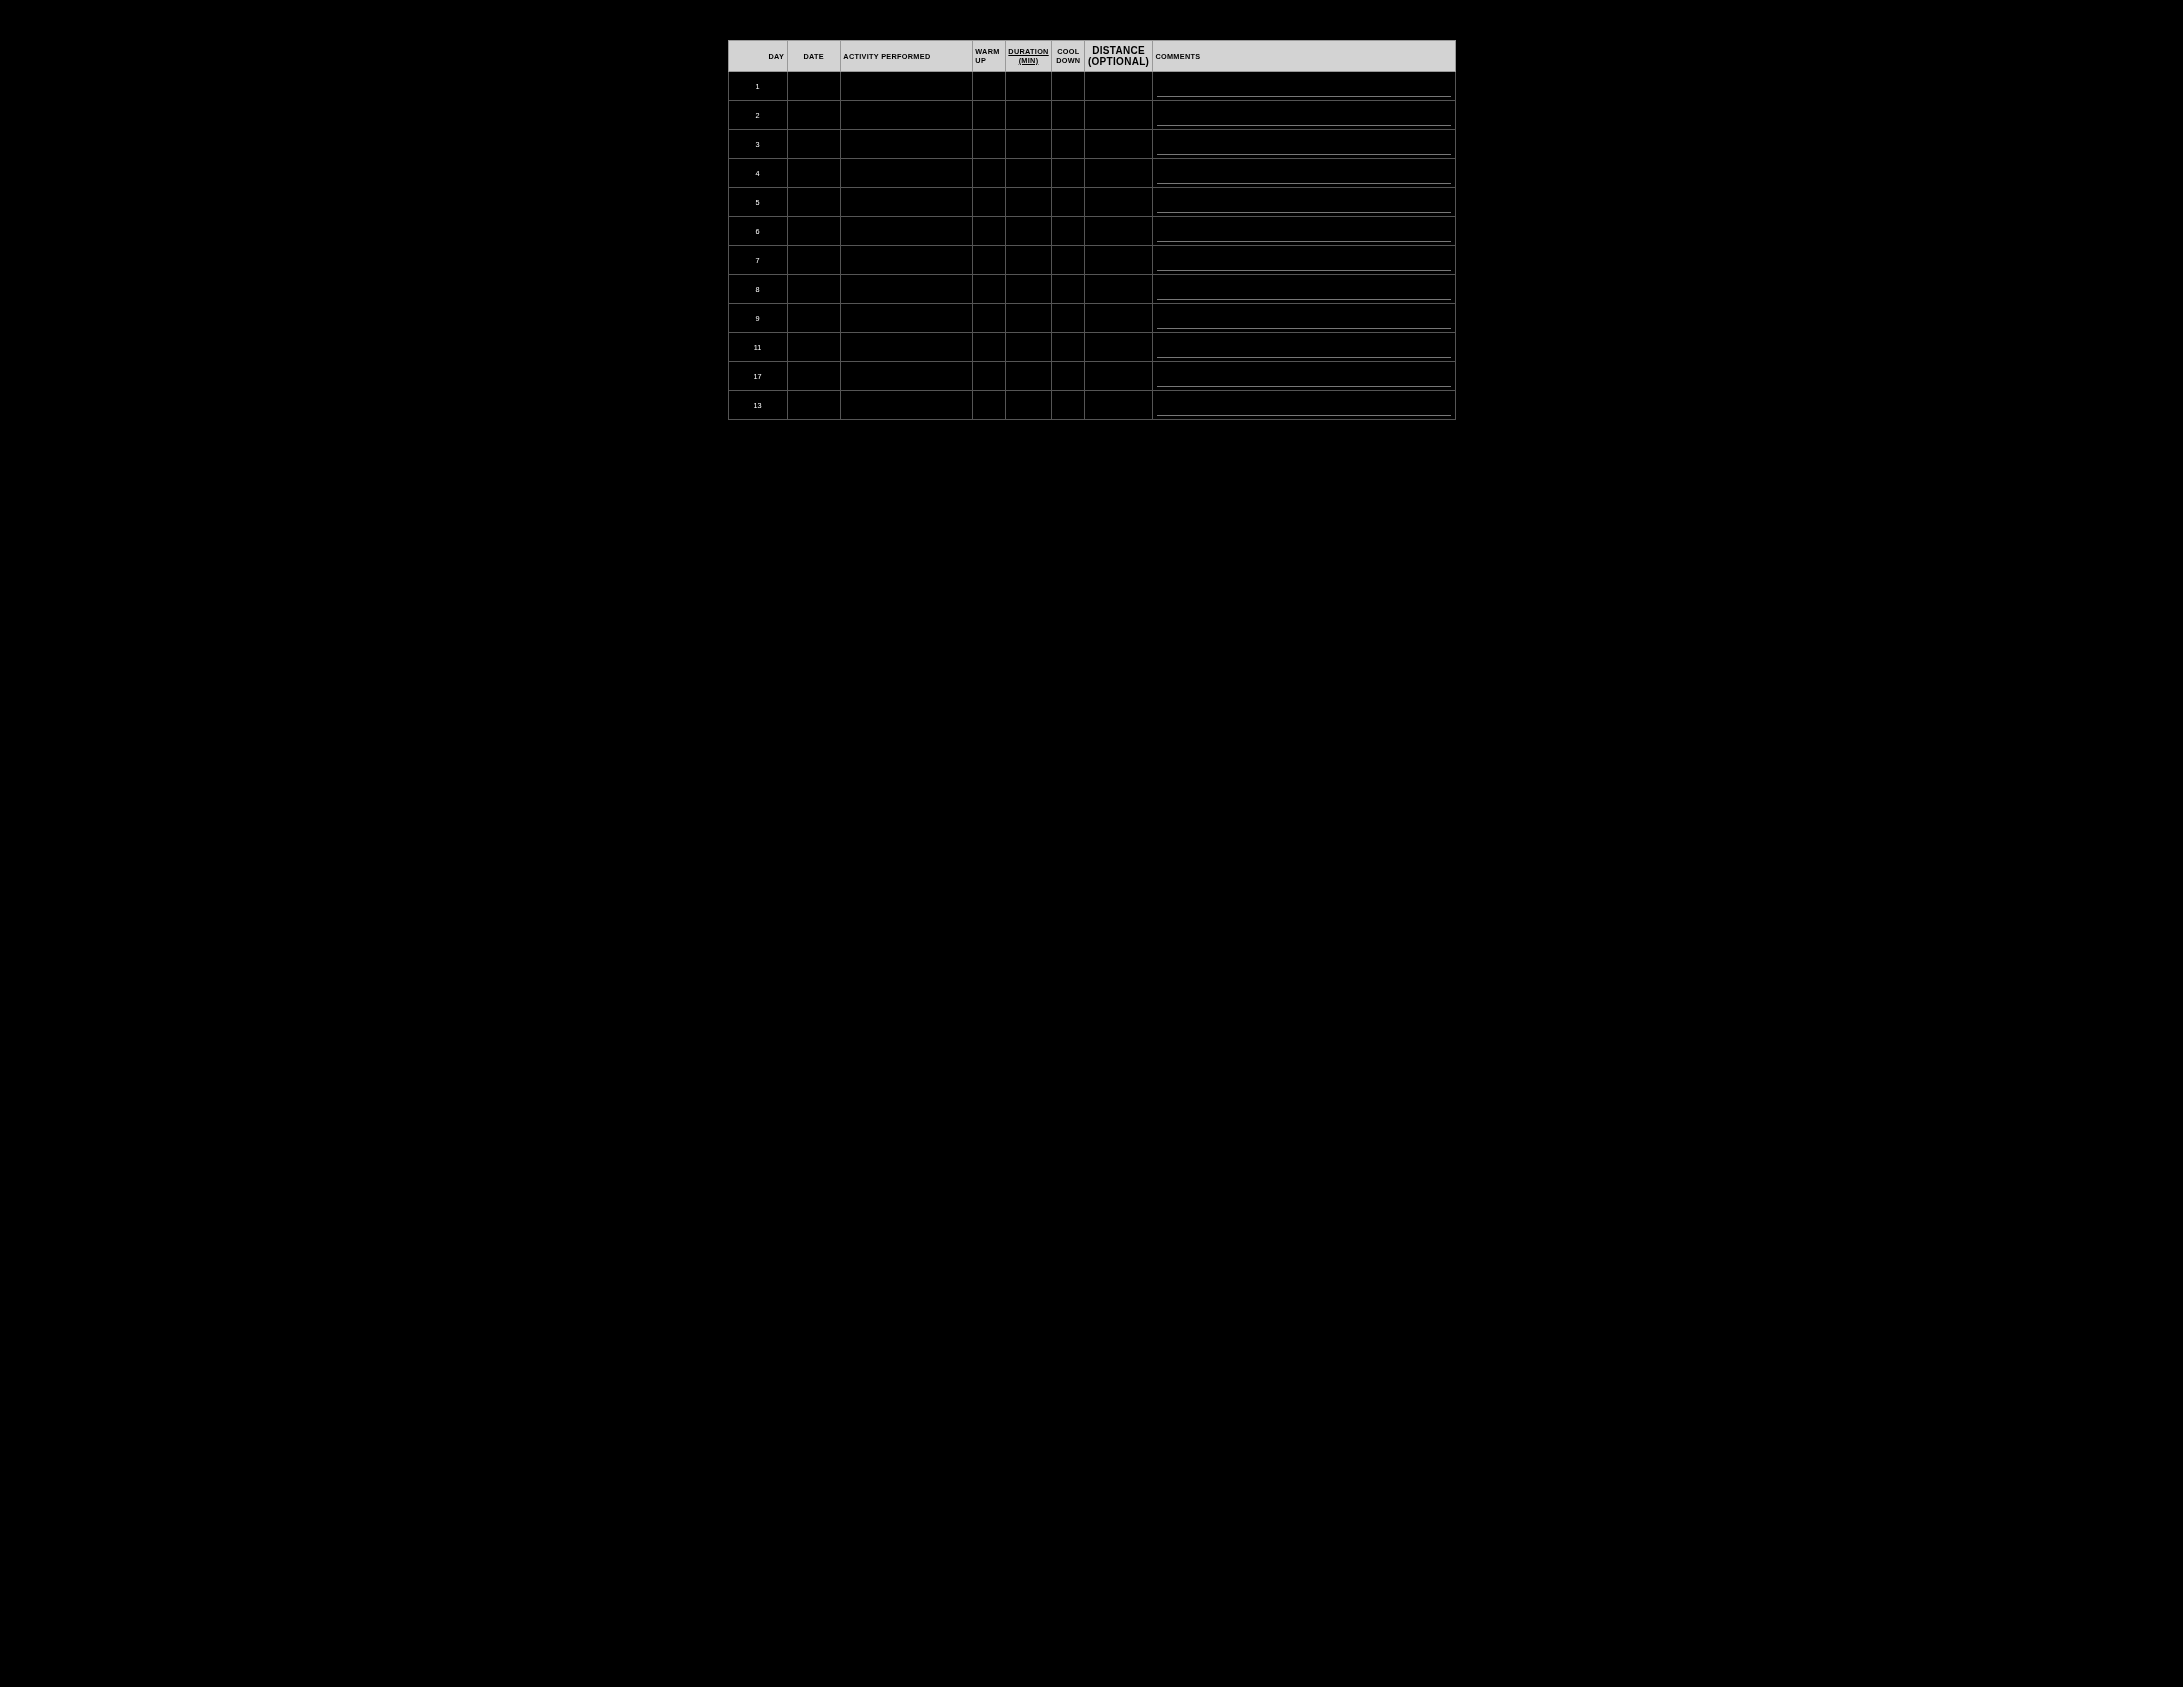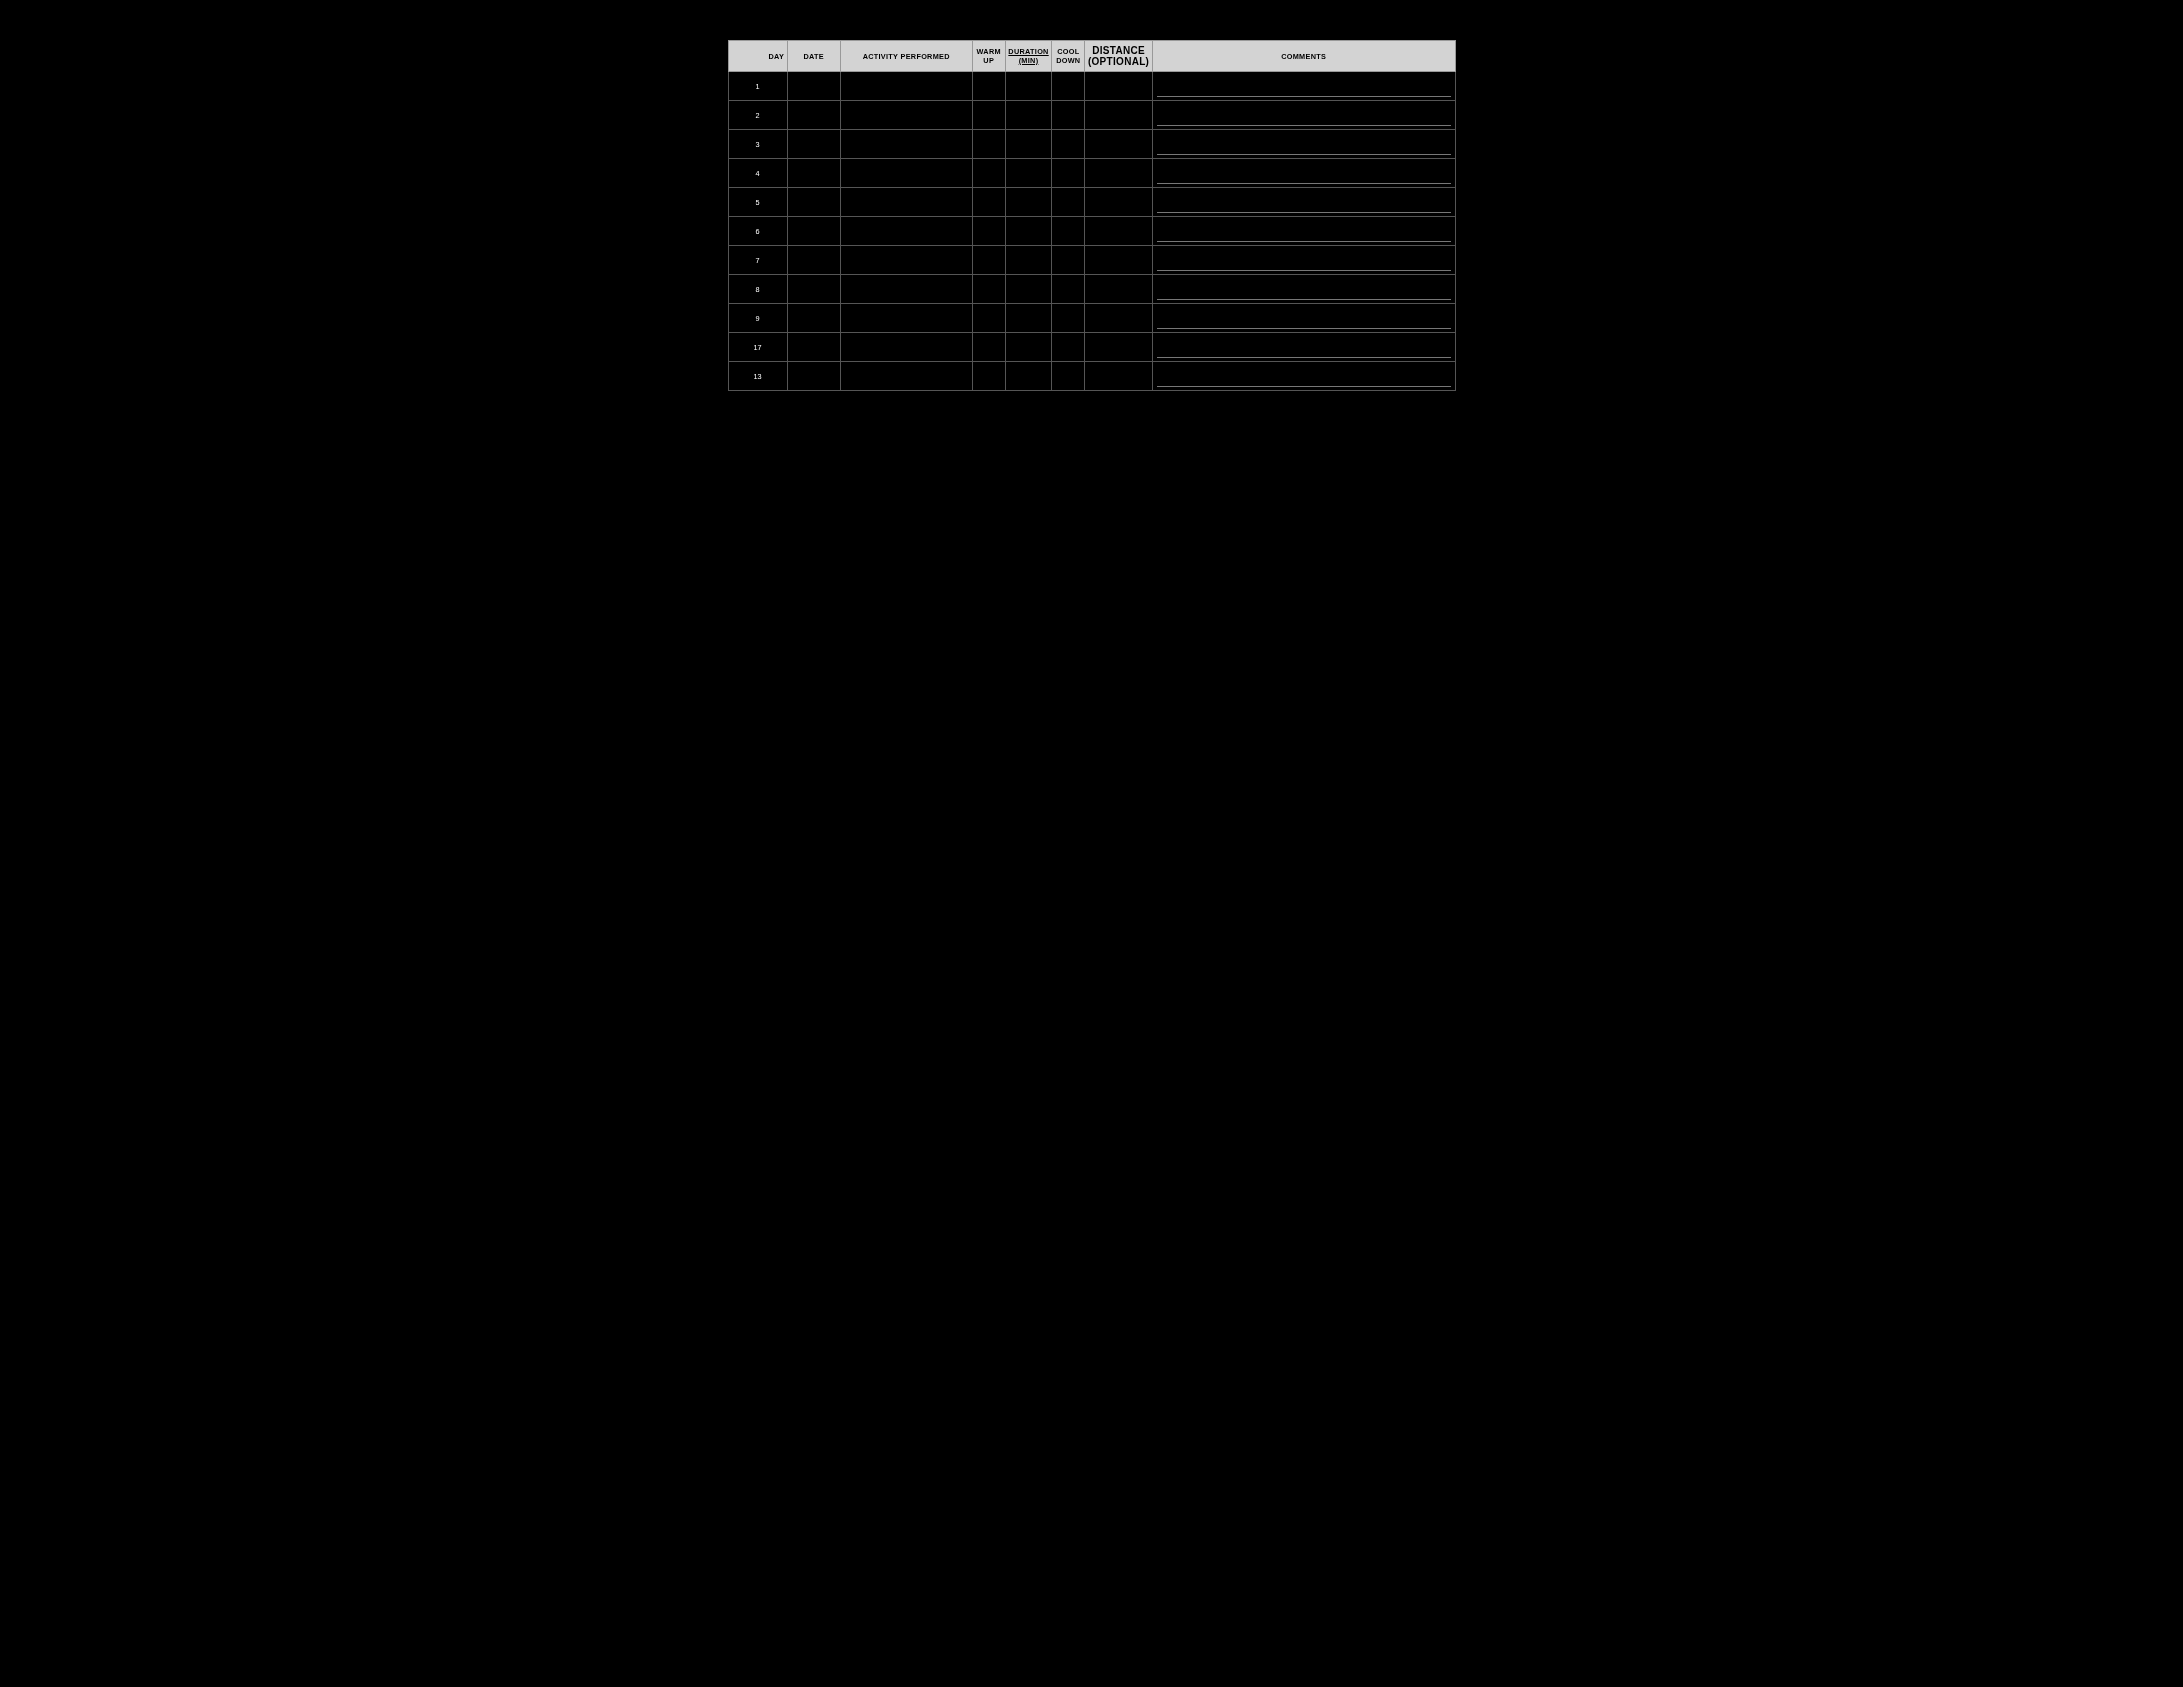--- a/index.html
+++ b/index.html
@@ -25,21 +25,21 @@
 
     table {
       width: 100%;
       border-collapse: collapse;
       background-color: #000000;
     }
 
     thead tr th {
       background-color: #d3d3d3;
       border: 0.7px solid #999;
-      text-align: center;
+      text-align: left;
       font-size: 7.3px;
       font-weight: bold;
       color: #000;
       padding: 4px 2.6px;
       letter-spacing: 0.3px;
     }
 
     tbody tr td {
       border: 0.7px solid #555;
       background-color: #000000;
@@ -270,20 +270,34 @@
           <td class="col-duration"></td>
           <td class="col-cooldown"></td>
           <td class="col-distance"></td>
           <td class="col-comments">
             <div class="comment-cell-inner">
               <div class="comment-line"></div>
             </div>
           </td>
         </tr>
         <tr>
+          <td class="col-day day-number">11</td>
+          <td class="col-date"></td>
+          <td class="col-activity"></td>
+          <td class="col-warmup"></td>
+          <td class="col-duration"></td>
+          <td class="col-cooldown"></td>
+          <td class="col-distance"></td>
+          <td class="col-comments">
+            <div class="comment-cell-inner">
+              <div class="comment-line"></div>
+            </div>
+          </td>
+        </tr>
+        <tr>
           <td class="col-day day-number">17</td>
           <td class="col-date"></td>
           <td class="col-activity"></td>
           <td class="col-warmup"></td>
           <td class="col-duration"></td>
           <td class="col-cooldown"></td>
           <td class="col-distance"></td>
           <td class="col-comments">
             <div class="comment-cell-inner">
               <div class="comment-line"></div>

